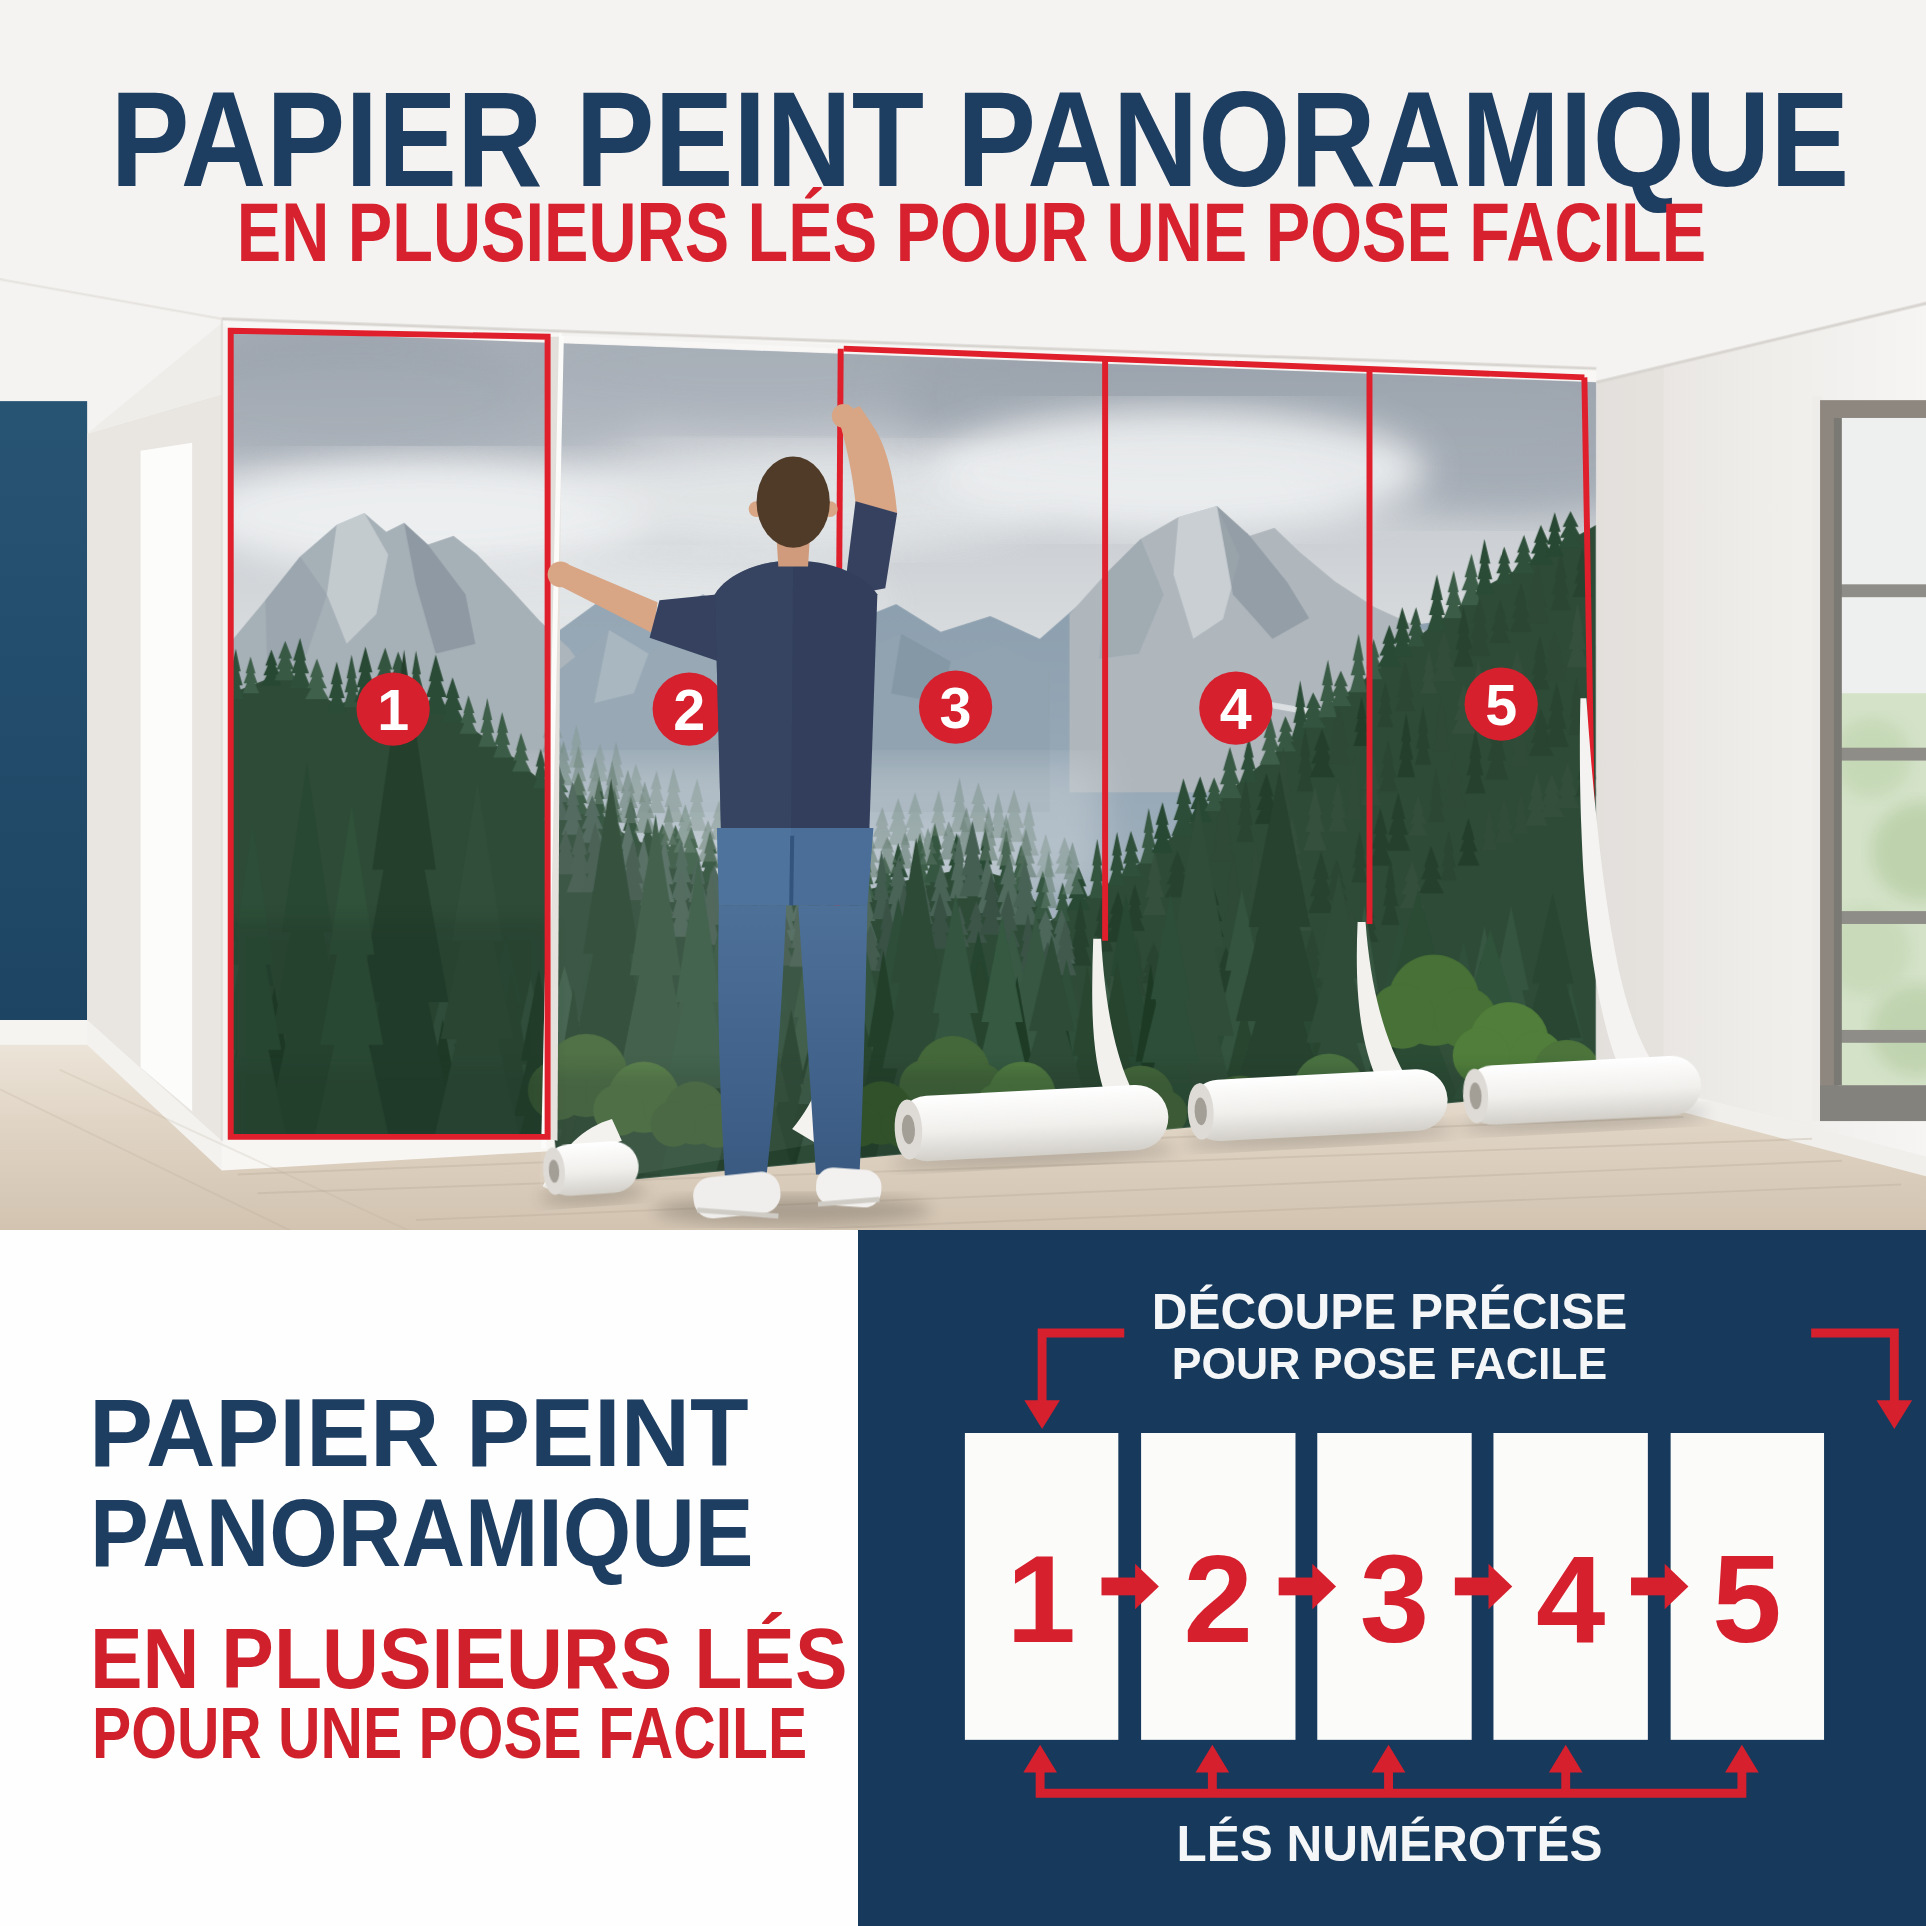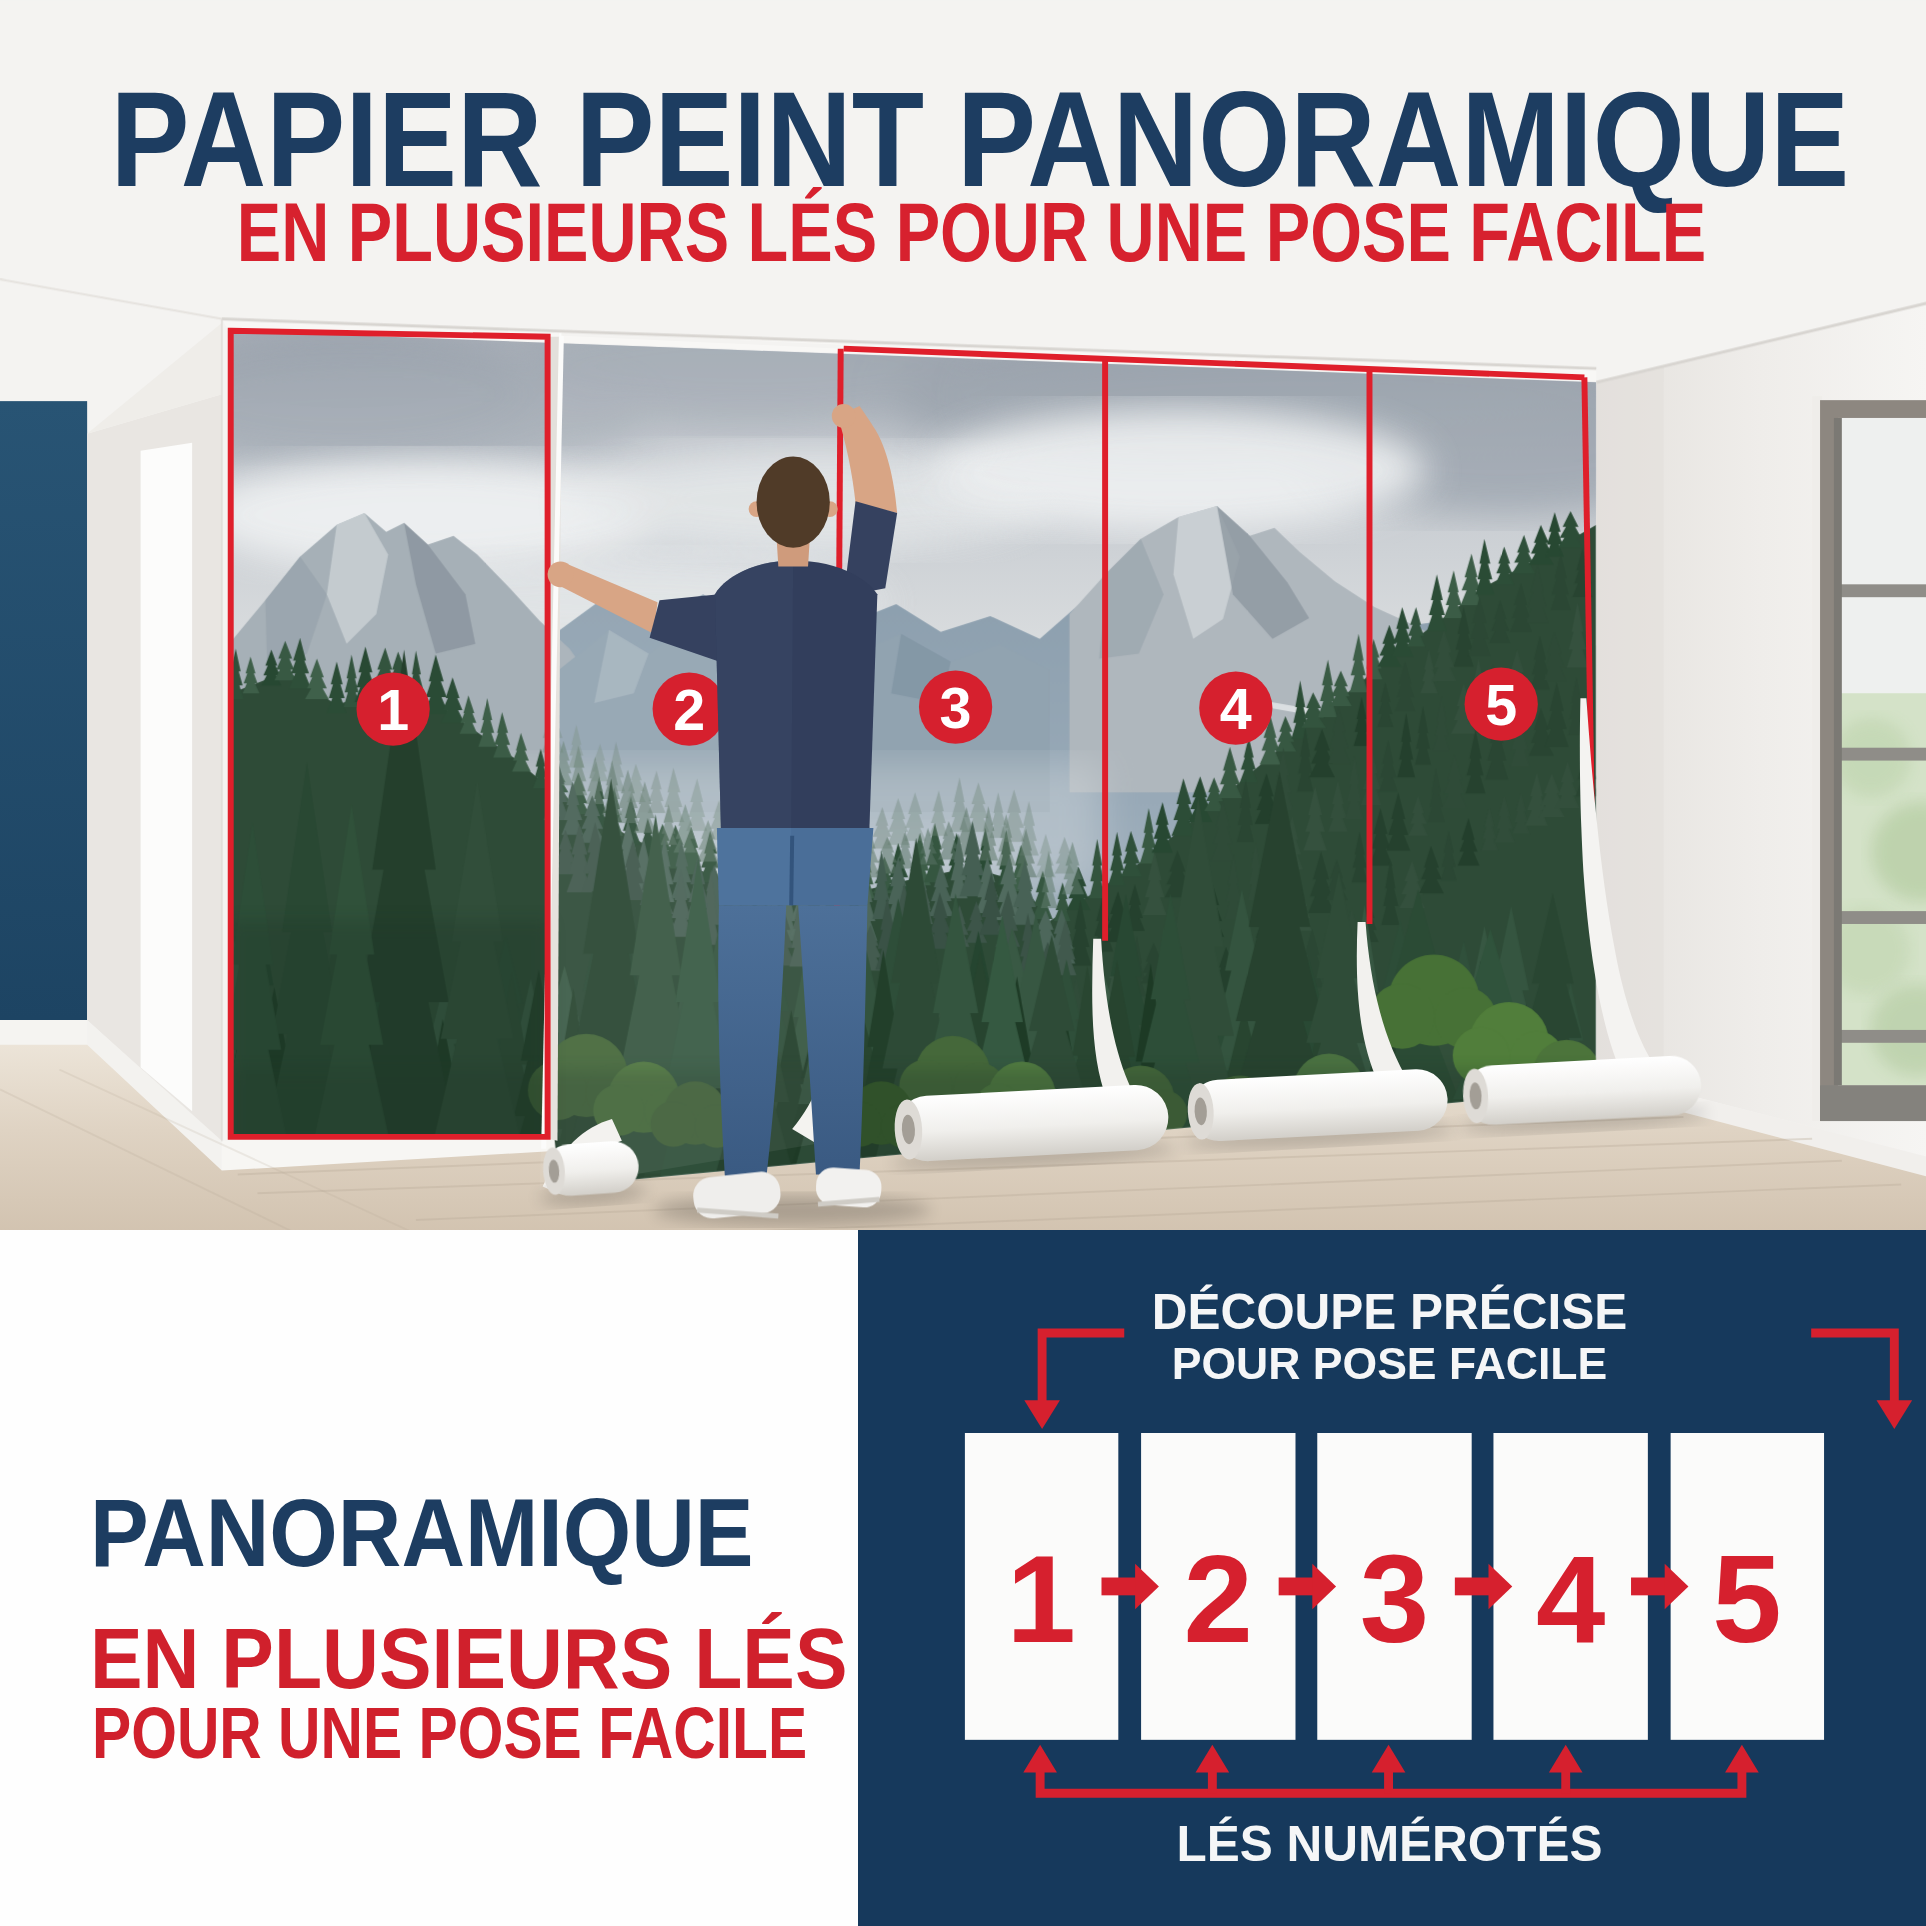--- a/index.html
+++ b/index.html
@@ -782,20 +782,21 @@
 <line x1="224" y1="322" x2="0" y2="282" stroke="#e5e2de" stroke-width="2"></line>
 <line x1="224" y1="322" x2="224" y2="1152" stroke="#dcd9d5" stroke-width="2" opacity="0.7"></line>
 </svg>
 
 <div class="abs hdr" style="left:-8px;top:62px;width:1927px;text-align:center;font-size:135px;color:#1d3d61;transform:scaleX(0.877);transform-origin:50% 0;">PAPIER PEINT PANORAMIQUE</div>
 
 <div class="abs hdr" style="left:8px;top:184px;width:1927px;text-align:center;font-size:84px;color:#d7212e;transform:scaleX(0.793);transform-origin:50% 0;">EN PLUSIEURS LÉS POUR UNE POSE FACILE</div>
 
 <div class="abs" style="left:0;top:1230px;width:858px;height:697px;background:#fefefe;"></div>
 
+<div class="abs hdr" style="left:89px;top:1378px;font-size:96px;color:#1d3d61;">PAPIER PEINT</div>
 
 <div class="abs hdr" style="left:90px;top:1478px;font-size:96px;color:#1d3d61;transform:scaleX(0.917);transform-origin:0 0;">PANORAMIQUE</div>
 
 <div class="abs hdr" style="left:90px;top:1610px;font-size:85px;color:#d0202c;transform:scaleX(0.927);transform-origin:0 0;">EN PLUSIEURS LÉS</div>
 
 <div class="abs hdr" style="left:92px;top:1691px;font-size:73px;color:#d0202c;transform:scaleX(0.805);transform-origin:0 0;">POUR UNE POSE FACILE</div>
 
 <div class="abs" style="left:858px;top:1230px;width:1068px;height:697px;background:#16395c;"></div>
 <svg class="abs" style="left:858px;top:1230px" width="1068" height="697" viewBox="867 1242 1079 704">
 

